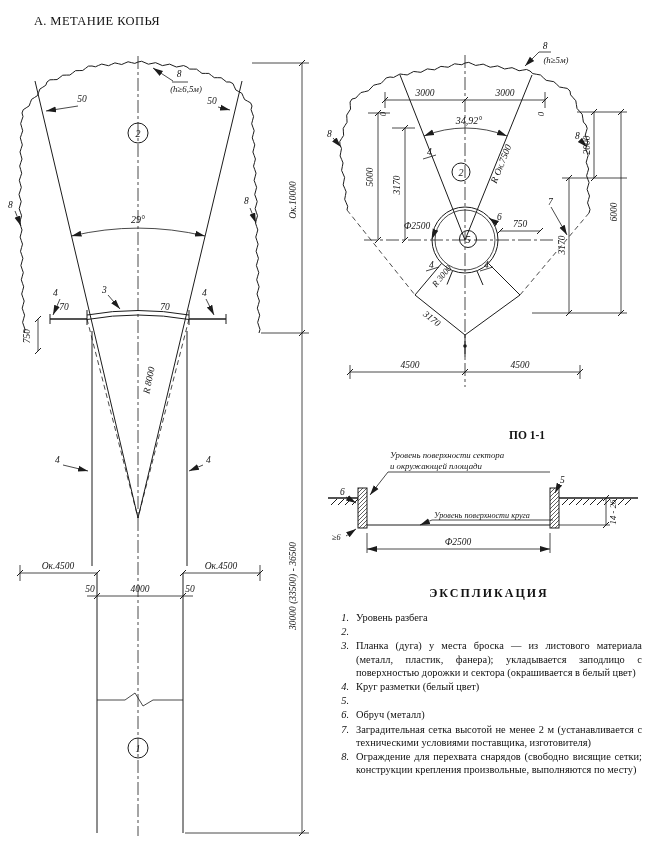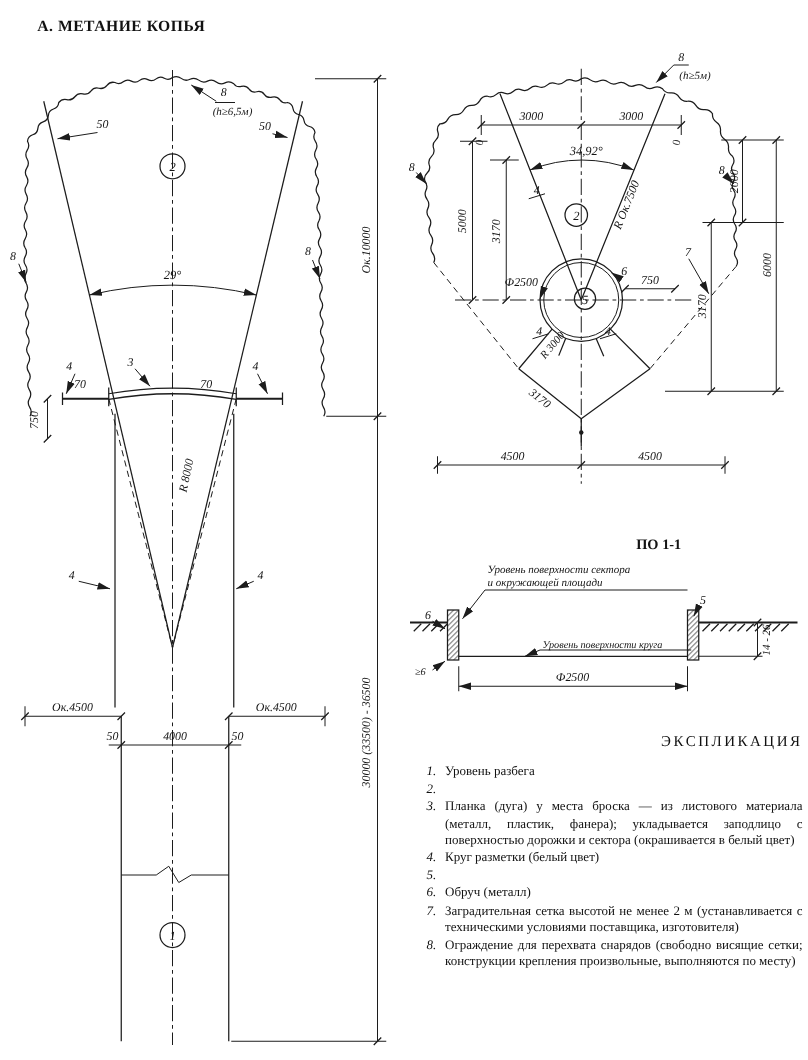--- a/index.html
+++ b/index.html
@@ -1,32 +1,32 @@
 <!DOCTYPE html>
 <html><head>
 <meta charset="utf-8">
 <style>
   *{margin:0;padding:0;box-sizing:border-box}
   html,body{background:#fff}
   body{width:646px;height:848px;font-family:"Liberation Serif",serif}
   #page{position:relative;width:646px;height:848px;background:#fff;overflow:hidden}
-  .title{position:absolute;font-weight:bold;font-size:12.5px;letter-spacing:.4px;text-align:center;color:#111}
+  .title{position:absolute;font-weight:normal;font-size:12.5px;letter-spacing:.4px;text-align:center;color:#111}
   svg{position:absolute}
   .ln{stroke:#1c1c1c;stroke-width:1;fill:none}
   .thin{stroke-width:.8}
   .thick{stroke-width:1.5}
   .dashed{stroke-dasharray:5 3.5}
   .dashdot{stroke-dasharray:13 3 3 3;stroke-width:.8}
   .tk{stroke:#1c1c1c;stroke-width:1;fill:none}
   text{font-family:"Liberation Serif",serif;font-style:italic;fill:#141414;font-size:9.5px}
   .t8{font-size:8.2px}.t9{font-size:8.8px}.t10{font-size:10px}.t11{font-size:11.5px}
   .up{font-style:normal}.b{font-weight:bold}
   .mid{text-anchor:middle}
   #legend{position:absolute;left:336px;top:586px;width:306px;color:#111}
-  #legend h3{font-size:12px;letter-spacing:2px;text-align:right;margin:0 0 10px 0;font-weight:normal}
+  #legend h3{font-size:12px;letter-spacing:2px;text-align:center;margin:0 0 10px 0;font-weight:bold}
   .li{display:flex;gap:7px;font-size:10.4px;line-height:1.27;margin-bottom:1px}
   .li .num{font-style:italic;min-width:13px;text-align:right;flex:0 0 auto}
   .li .txt{text-align:justify}
 </style>
 </head>
 <body>
 
 <div id="page">
 
   <div class="title" style="left:17px;top:14px;width:160px">А. МЕТАНИЕ КОПЬЯ</div>

